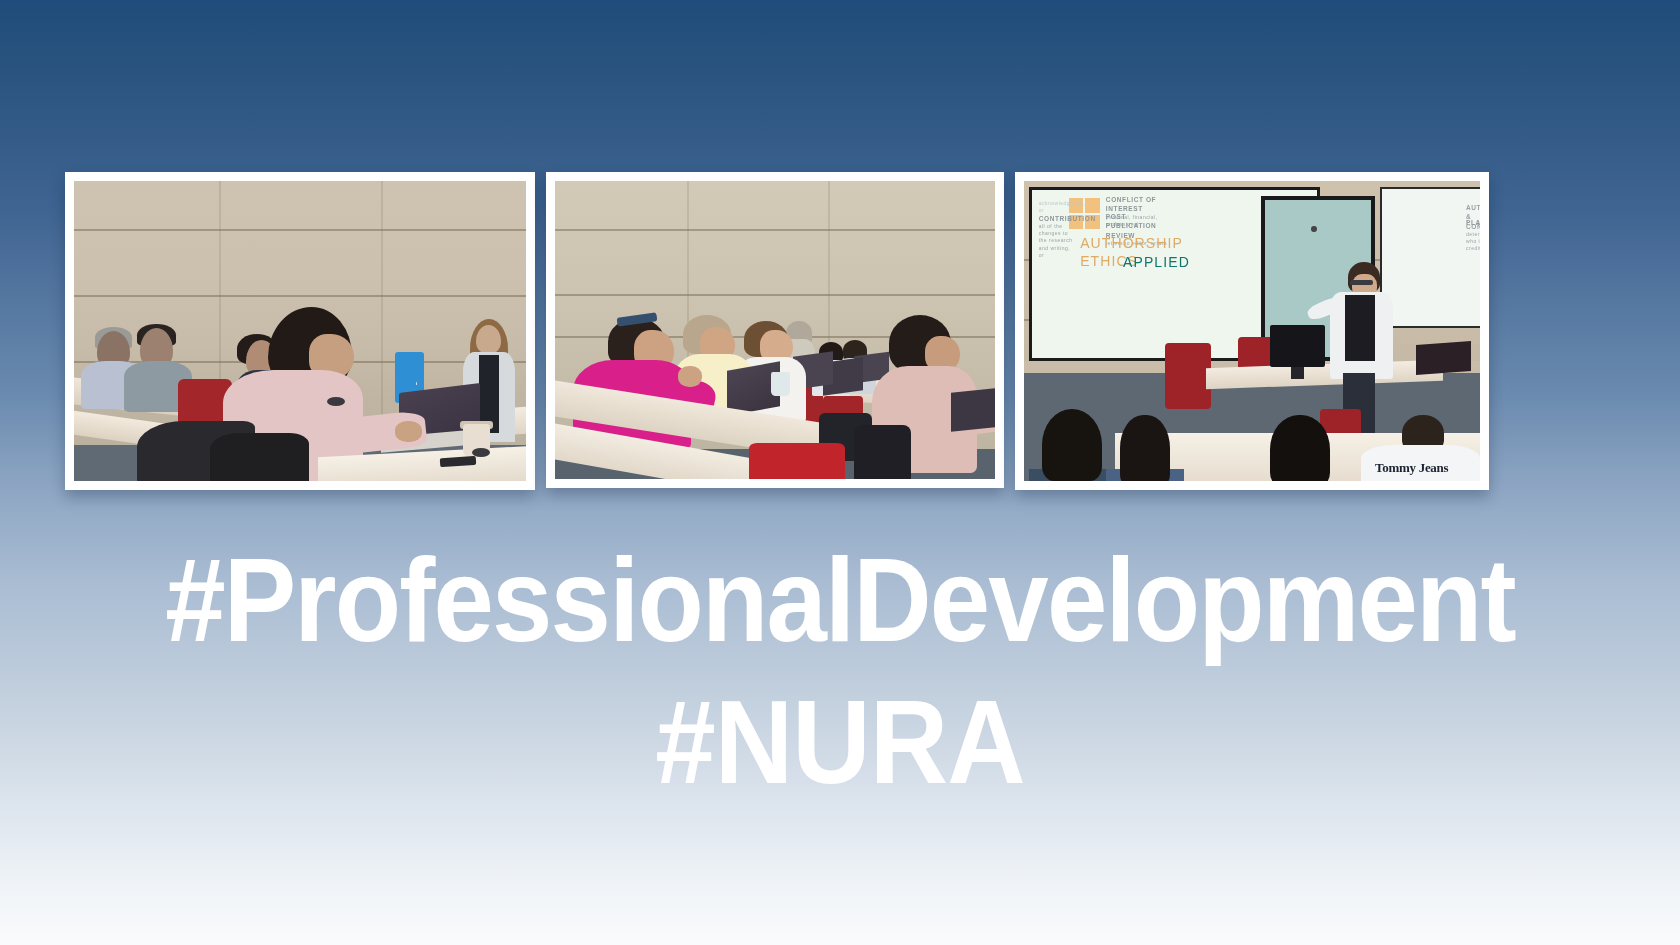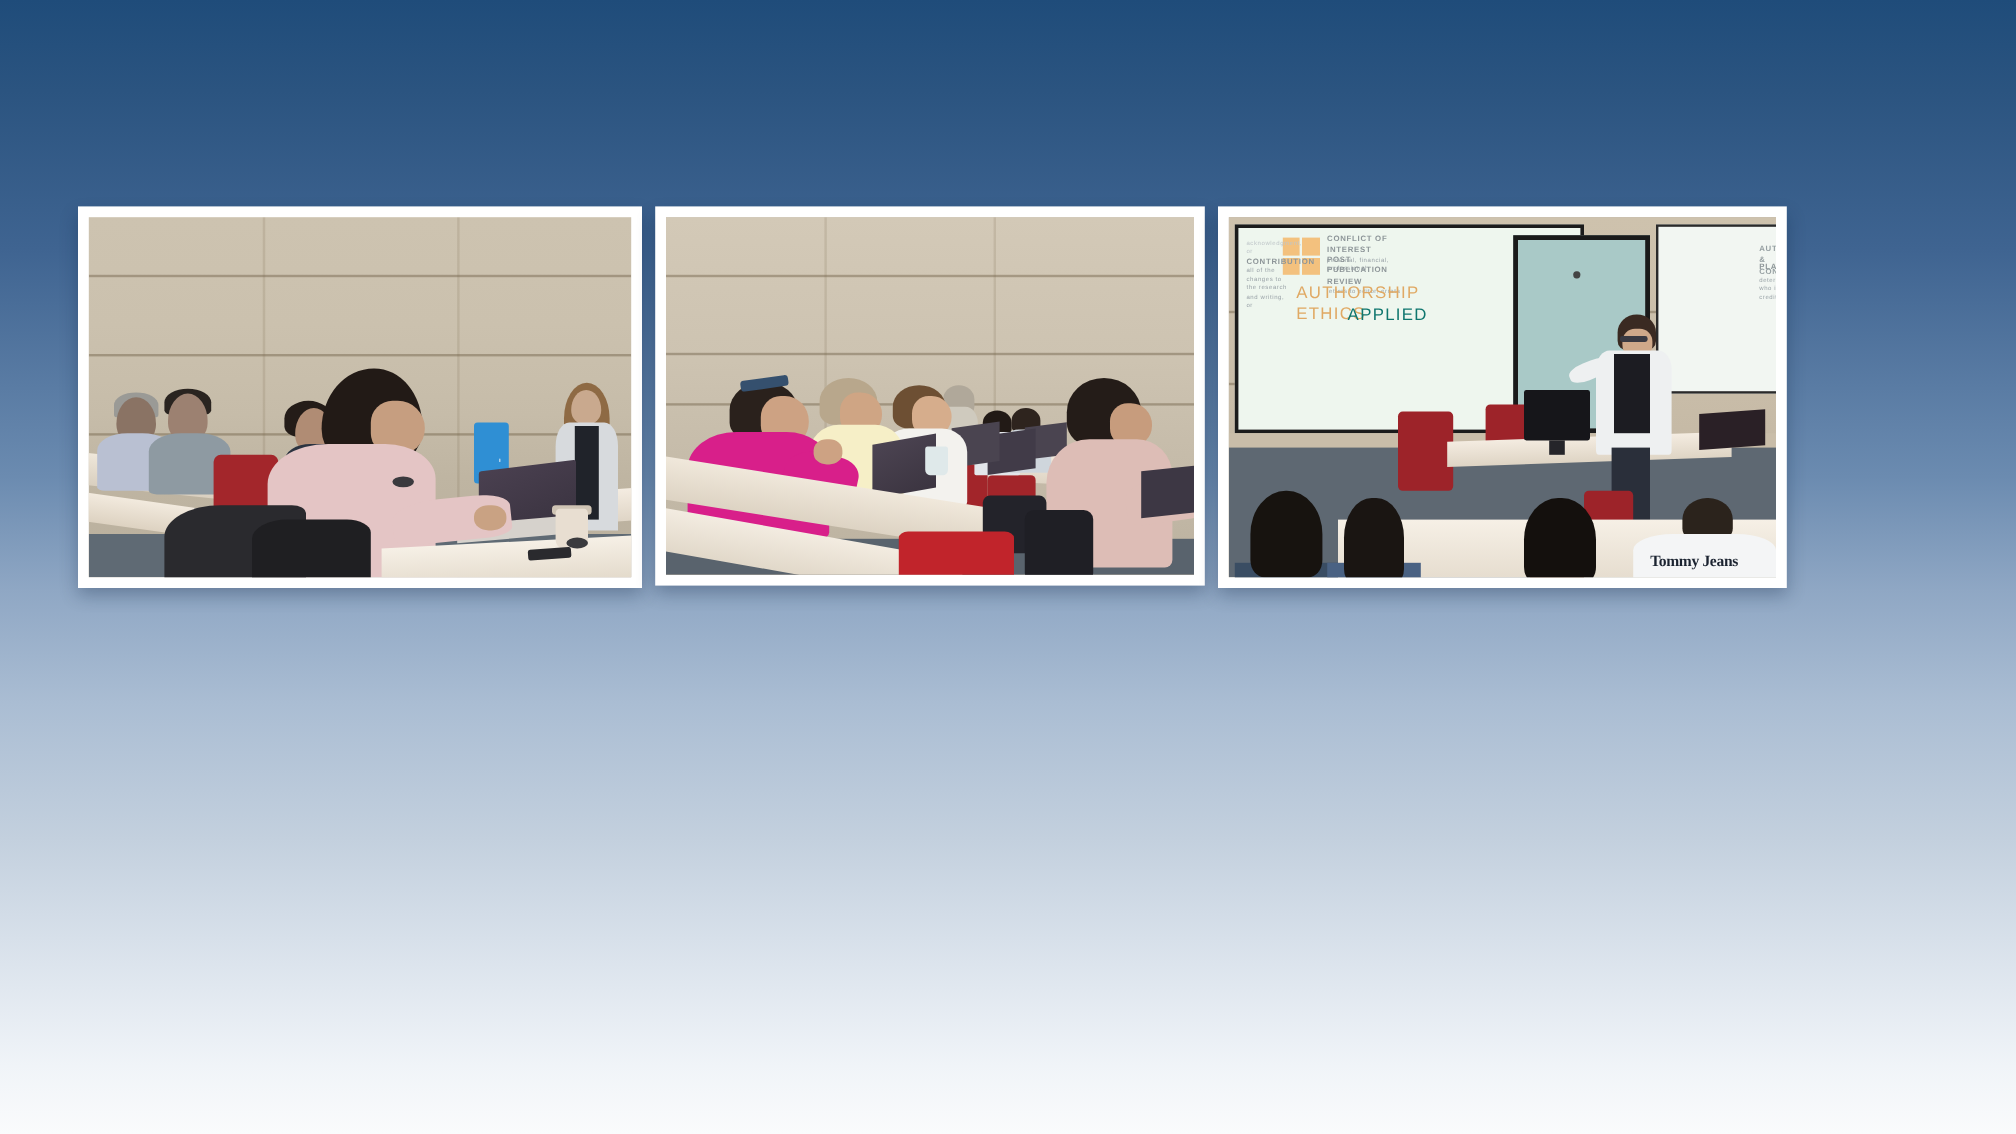--- a/index.html
+++ b/index.html
@@ -484,14 +484,18 @@
         <div class="aud3-skin"></div>
         <div class="aud3-hair"></div>
         <div class="aud4-head"></div>
         <div class="aud4-shirt"></div>
         <div class="tee-text">Tommy Jeans</div>
       </div>
     </div>
 
   </div>
 
+  <div class="headline">
+    <span class="l1">#ProfessionalDevelopment</span>
+    <span class="l2">#NURA</span>
+  </div>
 
 </div>
 
 </body></html>

